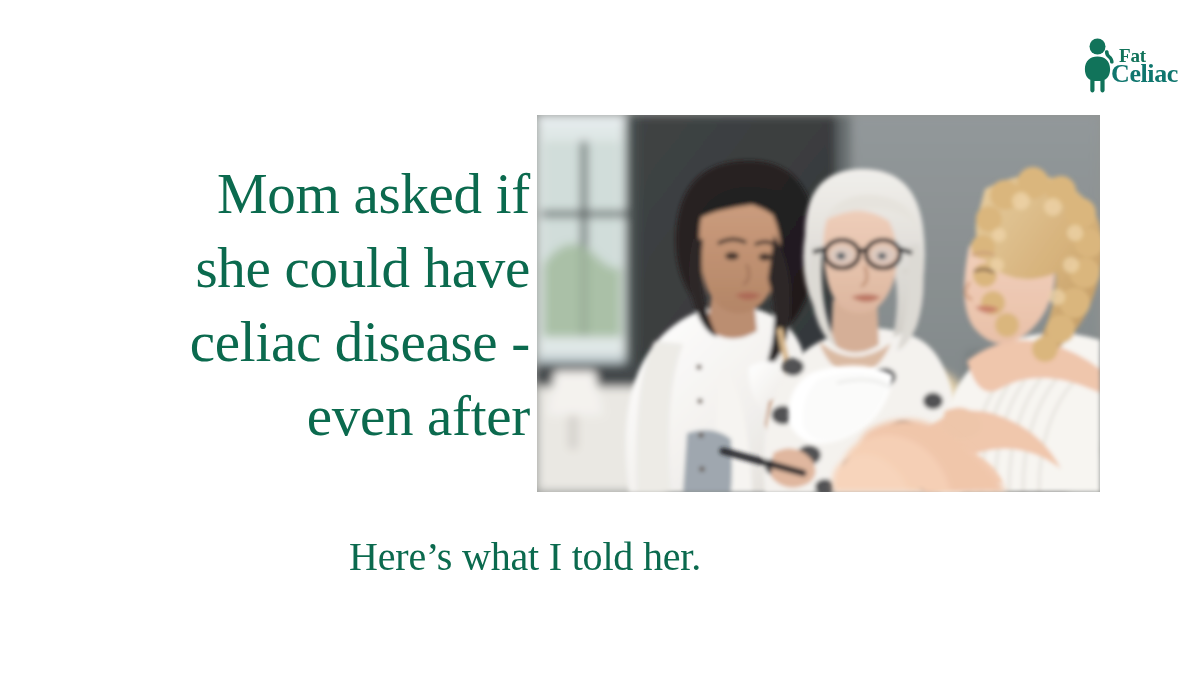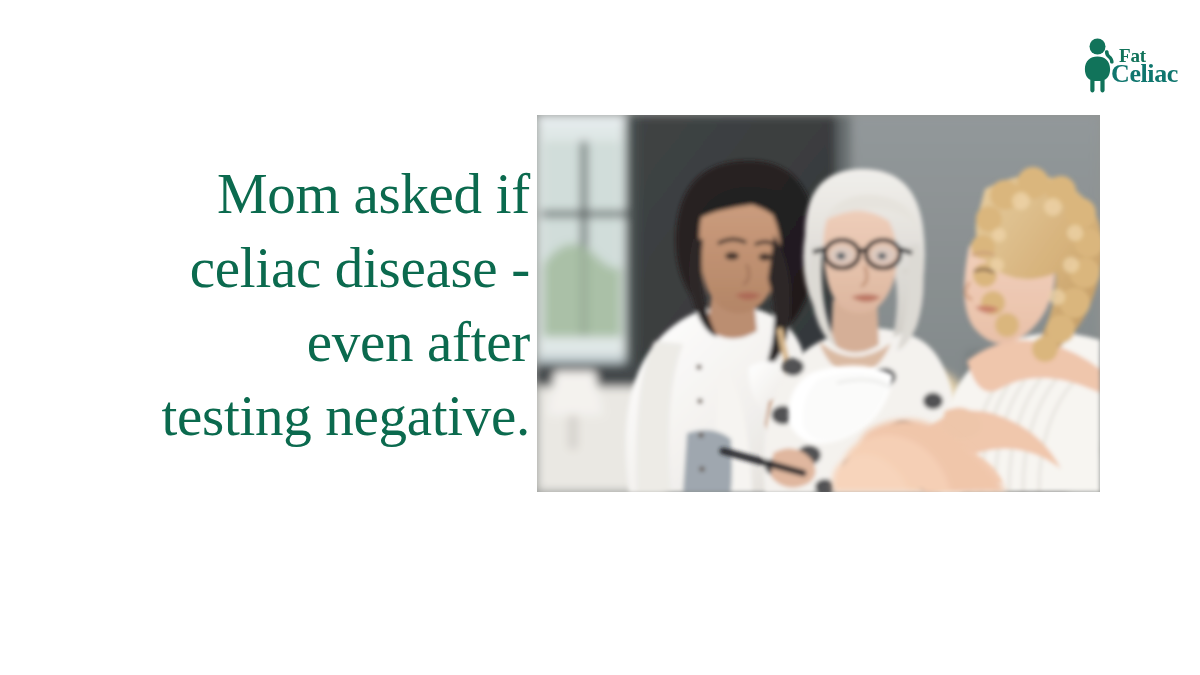--- a/index.html
+++ b/index.html
@@ -124,25 +124,26 @@
       </g>
     </svg>
     <div class="logo-words">
       <span class="logo-word-top">Fat</span>
       <span class="logo-word-bottom">Celiac</span>
     </div>
   </div>
 
   <h1 class="headline">
     <span class="hl-line">Mom asked if</span>
+    <span class="hl-line">she could have</span>
     <span class="hl-line">celiac disease -</span>
     <span class="hl-line">even after</span>
-    <span class="hl-line">testing negative.</span>
   </h1>
 
+  <div class="subtitle">Here’s what I told her.</div>
 
   <div class="photo">
     <svg viewBox="0 0 563 377" preserveAspectRatio="xMidYMid slice" aria-hidden="true">
       <defs>
         <linearGradient id="winLight" x1="0" y1="0" x2="0" y2="1">
           <stop offset="0%" stop-color="#e8eef0"></stop>
           <stop offset="55%" stop-color="#ccd8dc"></stop>
           <stop offset="100%" stop-color="#b9c6c9"></stop>
         </linearGradient>
         <linearGradient id="wallDark" x1="0" y1="0" x2="1" y2="1">

